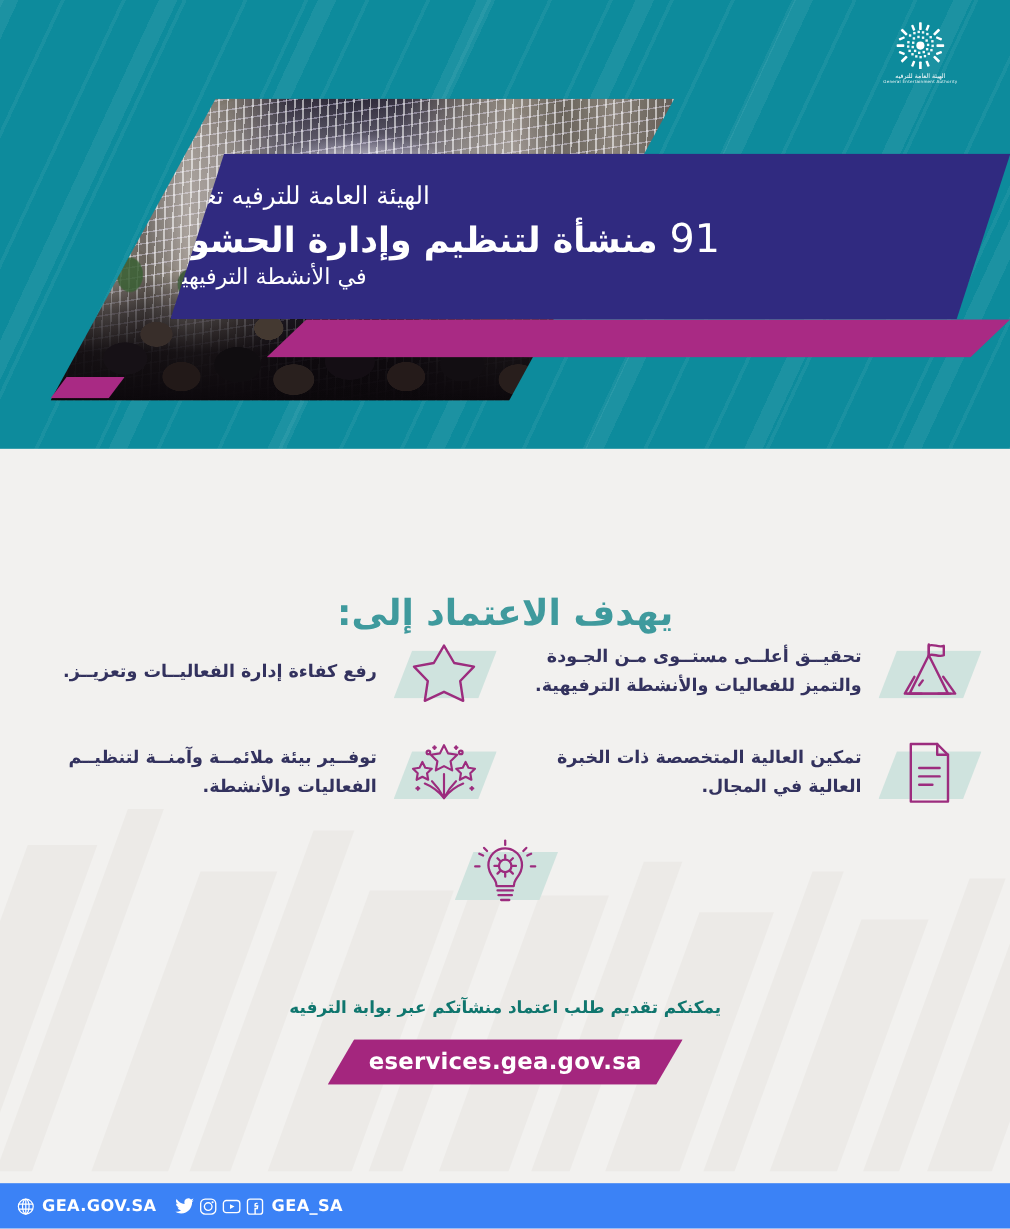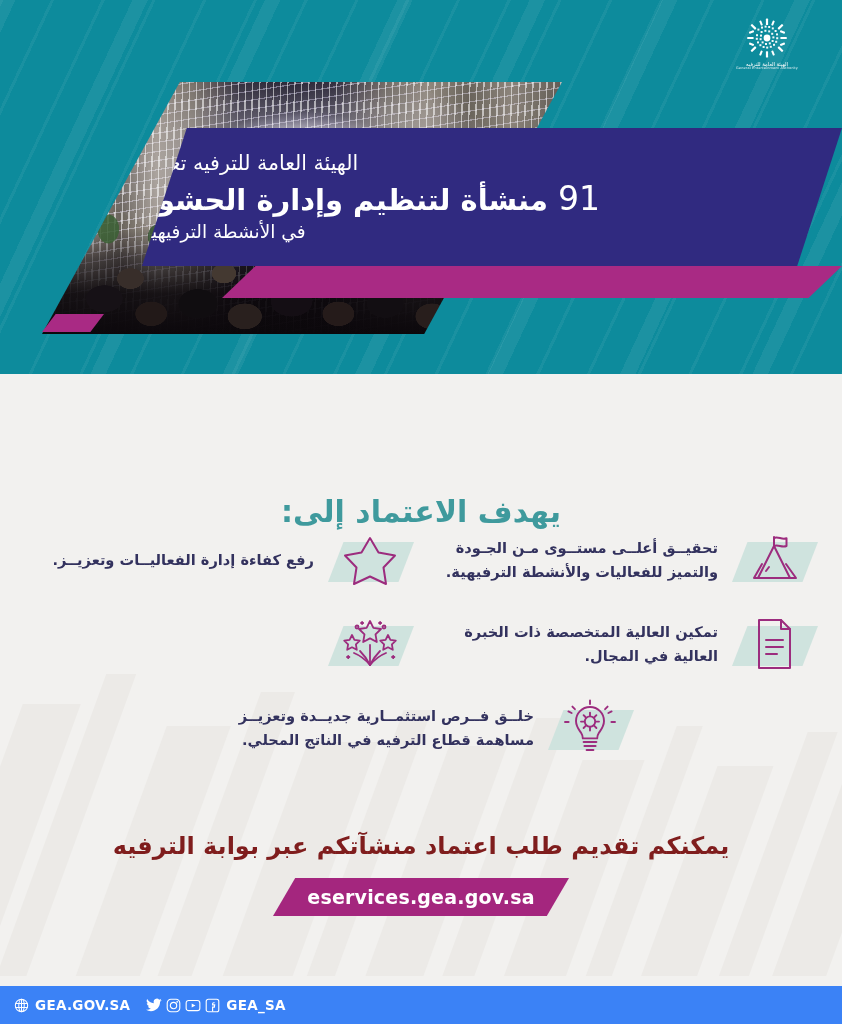--- a/index.html
+++ b/index.html
@@ -299,22 +299,22 @@
   }
 
   
   .cta {
     position: absolute;
     top: 458px;
     left: 0; right: 0;
     text-align: center;
   }
   .cta-heading {
-    color: #7f1d1d;
-    font-size: 24px;
+    color: #0f766e;
+    font-size: 14px;
     font-weight: 700;
     letter-spacing: .1px;
   }
   .cta-btn-wrap {
     margin-top: 18px;
     display: flex;
     justify-content: center;
   }
   .cta-btn {
     direction: ltr;
@@ -526,20 +526,21 @@
               <path d="M31 48 C28 42 25 38 21 34"></path>
               <path d="M31 48 C34 42 37 38 41 34"></path>
               <path d="M8 40 l2.4 0 M9.2 38.8 l0 2.4"></path>
               <path d="M53 40 l2.4 0 M54.2 38.8 l0 2.4"></path>
               <path d="M22 6 l2.2 0 M23.1 4.9 l0 2.2"></path>
               <path d="M40 6 l2.2 0 M41.1 4.9 l0 2.2"></path>
               <circle cx="18" cy="10" r="1.5"></circle>
               <circle cx="45" cy="10" r="1.5"></circle>
             </svg>
           </div>
+          <div class="goal-text">توفــير بيئة ملائمــة وآمنــة لتنظيــم الفعاليات والأنشطة.</div>
         </div>
       </div>
 
       <div class="goal-row center">
         <div class="goal goal-center">
           <div class="goal-icon">
             <div class="para-bg"></div>
             <svg width="58" height="58" viewBox="0 0 58 58" fill="none" stroke="#9c2c7e" stroke-width="1.9" stroke-linecap="round" stroke-linejoin="round" aria-hidden="true">
               <path d="M29 8 C21 8 15 14.2 15 22 C15 27.6 18 30.8 20.2 34 C21.4 35.8 21.8 37.4 21.8 39.4 H36.2 C36.2 37.4 36.6 35.8 37.8 34 C40 30.8 43 27.6 43 22 C43 14.2 37 8 29 8 Z"></path>
               <path d="M22.6 43 H35.4"></path>
@@ -550,21 +551,20 @@
                        M22.6 16.2 l2.3 2.3 M33.1 26.7 l2.3 2.3 M35.4 16.2 l-2.3 2.3 M24.9 26.7 l-2.3 2.3"></path>
               <path d="M29 1.5 v3.6"></path>
               <path d="M11.4 7.6 l2.5 2.6"></path>
               <path d="M46.6 7.6 l-2.5 2.6"></path>
               <path d="M4 23 h3.6"></path>
               <path d="M50.4 23 h3.6"></path>
               <path d="M7.4 12.4 l3.2 1.6"></path>
               <path d="M50.6 12.4 l-3.2 1.6"></path>
             </svg>
           </div>
-          <div class="goal-text">خلــق فــرص استثمــارية جديــدة وتعزيــز مساهمة قطاع الترفيه في الناتج المحلي.</div>
         </div>
       </div>
 
     </div>
 
     <div class="cta">
       <div class="cta-heading">يمكنكم تقديم طلب اعتماد منشآتكم عبر بوابة الترفيه</div>
       <div class="cta-btn-wrap">
         <div class="cta-btn">eservices.gea.gov.sa</div>
       </div>

